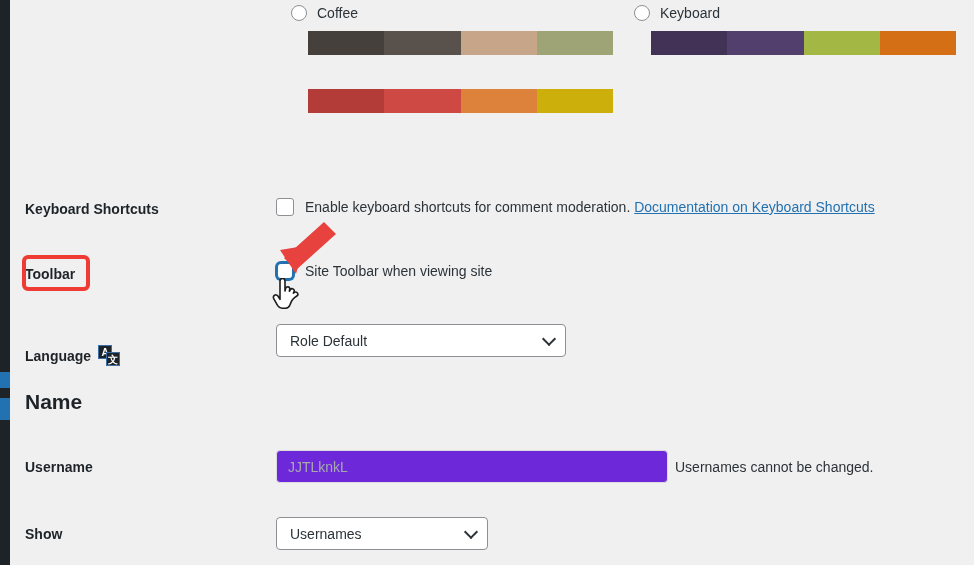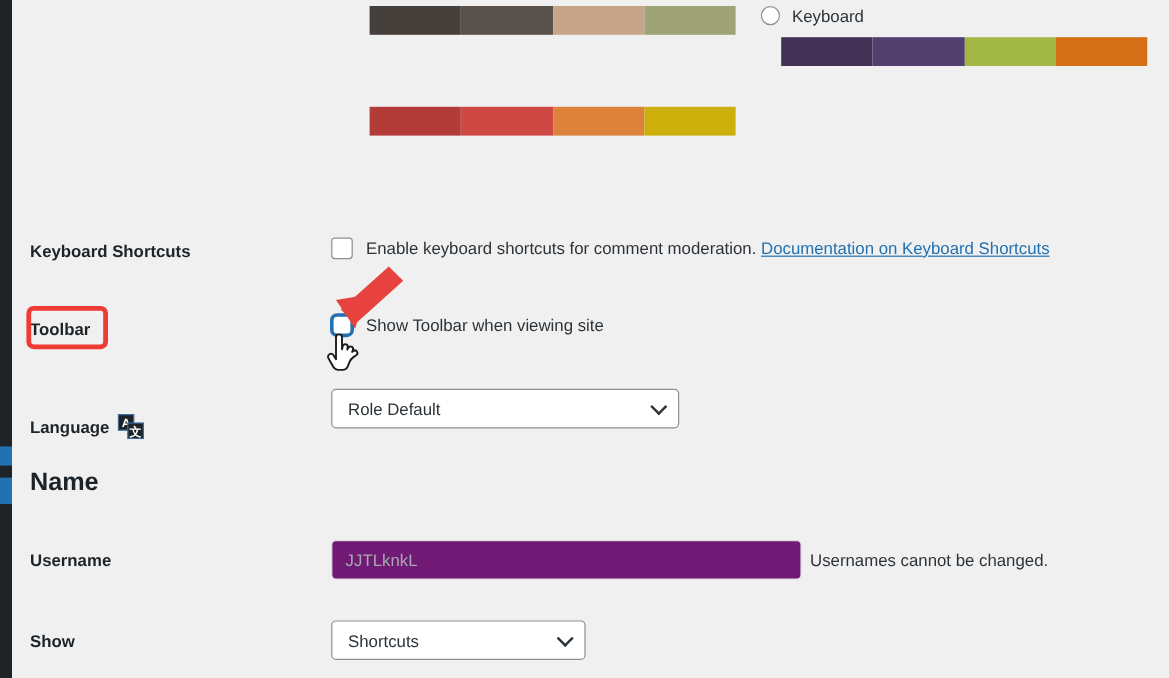--- a/index.html
+++ b/index.html
@@ -167,21 +167,21 @@
     border-bottom: 2px solid #2c3338;
     transform: rotate(45deg);
   }
   #language-select { width: 290px; }
   #role-select { width: 212px; }
 
   
   .textinput {
     width: 392px;
     height: 33px;
-    background: #701a75;
+    background: #6d28d9;
     border: 1px solid #dcdcde;
     border-radius: 4px;
     box-sizing: border-box;
     display: flex;
     align-items: center;
     padding-left: 11px;
     font-size: 14px;
     color: #a7aaad;
   }
   .field-note {
@@ -245,20 +245,24 @@
 <body>
 
 <div id="adminmenu-strip">
   <div class="menu-current" id="menu-seg-1"></div>
   <div class="menu-current" id="menu-seg-2"></div>
 </div>
 
 <div id="content">
 
   <div class="scheme" style="left:281px; top:0px;">
+    <div class="scheme-head">
+      <span class="radio"></span>
+      <span class="scheme-name">Coffee</span>
+    </div>
     <div class="palette">
       <span style="background:#46403c"></span>
       <span style="background:#59524c"></span>
       <span style="background:#c7a589"></span>
       <span style="background:#9ea476"></span>
     </div>
   </div>
 
   <div class="scheme" style="left:624px; top:0px;">
     <div class="scheme-head">
@@ -290,21 +294,21 @@
         <span class="cb-text"><span>Enable keyboard shortcuts for comment moderation.</span> <a class="doclink" href="#">Documentation on Keyboard Shortcuts</a></span>
       </label>
     </div>
   </div>
 
   <div class="row" style="top:264px;">
     <div class="row-label" style="top:2px;">Toolbar</div>
     <div class="row-field" style="top:-2px;">
       <label class="cb-line">
         <span class="checkbox focused"></span>
-        <span class="cb-text">Show Toolbar when viewing site</span>
+        <span class="cb-text">Site Toolbar when viewing site</span>
       </label>
     </div>
   </div>
 
   <div class="row" style="top:330px;">
     <div class="row-label" style="top:15px;">
       <span>Language</span><span id="language-icon"><svg viewBox="0 0 22 21" width="22" height="21" xmlns="http://www.w3.org/2000/svg">
             <rect x="0.5" y="0.5" width="13" height="13" fill="#1d2327" stroke="#3c6ea5" stroke-width="1"></rect>
             <text x="7" y="11" font-family="Liberation Sans, sans-serif" font-size="10" font-weight="bold" fill="#ffffff" text-anchor="middle">A</text>
             <rect x="8.5" y="7.5" width="13" height="13" fill="#1d2327" stroke="#3c6ea5" stroke-width="1"></rect>
@@ -328,21 +332,21 @@
         <span>JJTLknkL</span>
       </div>
     </div>
     <div class="field-note" style="top:1px;">Usernames cannot be changed.</div>
   </div>
 
   <div class="row" style="top:525px;">
     <div class="row-label" style="top:1px;">Show</div>
     <div class="row-field" style="top:-8px;">
       <div class="select" id="role-select">
-        <span class="sel-val">Shortcuts</span>
+        <span class="sel-val">Usernames</span>
         <span class="chev"></span>
       </div>
     </div>
   </div>
 
 </div>
 
 <div id="toolbar-highlight"></div>
 
 <div id="arrow-annotation">

